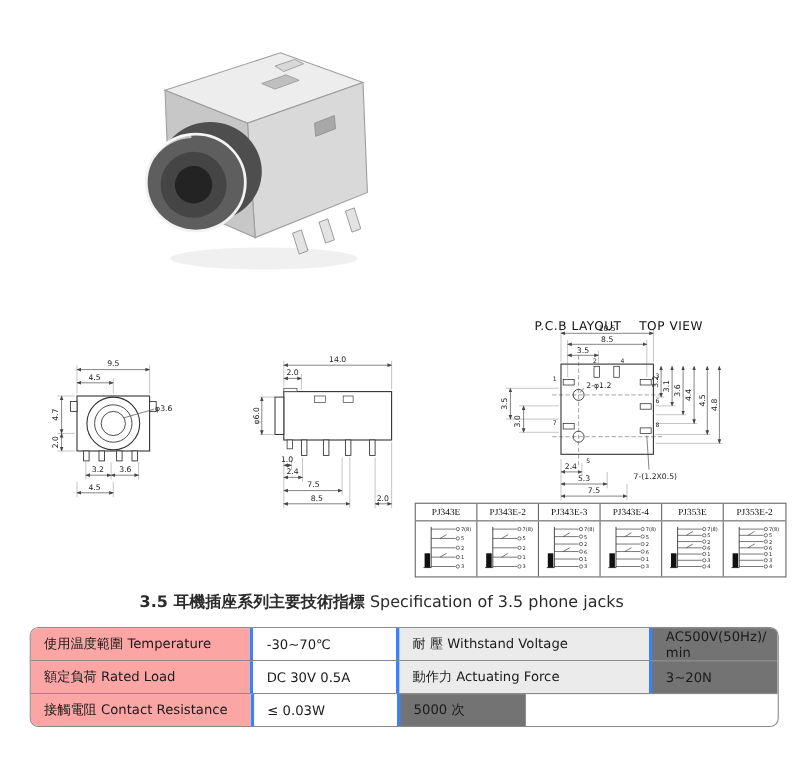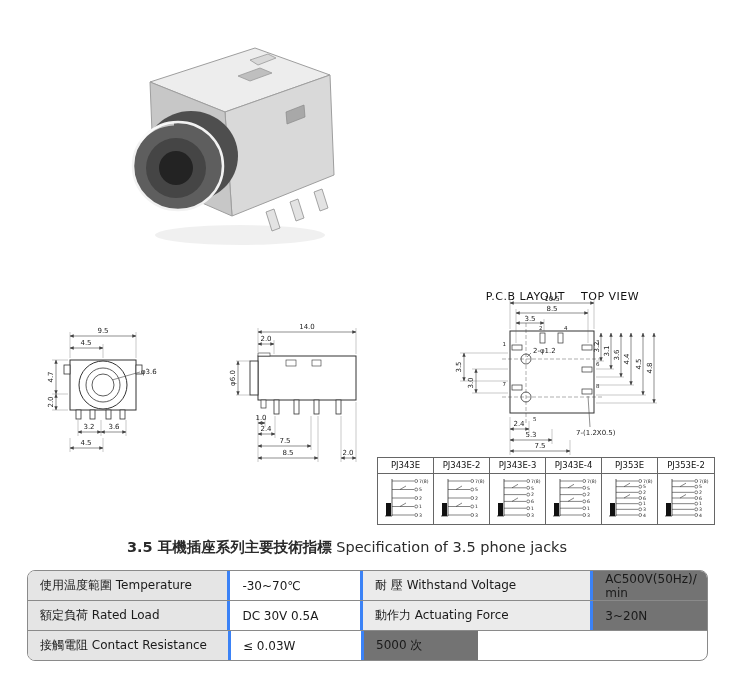--- a/index.html
+++ b/index.html
@@ -12,35 +12,35 @@
   .dim { font-size:7px; fill:#222; }
   .dims line { stroke:#444; stroke-width:0.6; }
   .ext line { stroke:#666; stroke-width:0.35; }
   .pad { fill:#ffffff; stroke:#333; stroke-width:0.7; }
   .padno { font-size:5.5px; fill:#222; }
 
   .pcb-title { left:440px; top:290px; width:245px; text-align:center; font-size:11px; color:#111; letter-spacing:0.5px; }
   .pcb-title span { margin:0 8px; }
 
   .variants { left:377px; top:457px; width:338px; border:1px solid #666; background:#fff; }
-  .vhead { display:flex; border-bottom:1px solid #666; }
+  .vhead { display:flex; border-bottom:1px solid #666;font-family:Liberation Serif, serif; }
   .vhead .vcell { width:56px; height:15px; line-height:15px; text-align:center; font-size:8.5px; color:#111; border-right:1px solid #666; }
   .vhead .vcell:last-child { border-right:none; }
   .vbody { display:flex; }
   .vbody .vcell2 { width:56px; height:50px; border-right:1px solid #666; }
   .vbody .vcell2:last-child { border-right:none; }
 
   .section-title { left:0; top:538px; width:734px; text-align:center; font-size:14.5px; color:#2b2b2b; transform:translateX(-20px); }
   .section-title .zh { font-weight:600; }
 
   .spec { left:27px; top:570px; width:681px; border:1px solid #8a8a8a; border-radius:8px; overflow:hidden; background:#fff; }
   .spec-row { display:flex; border-top:1px solid #8a8a8a; }
   .spec-row:first-child { border-top:none; }
   .spec .cell { height:29px; display:flex; align-items:center; padding-left:12px; font-size:12px; border-left:3px solid #3b82f6; }
-  .spec .c0 { width:200px; border-left:none; background:#e5e5e5; }
+  .spec .c0 { width:200px; border-left:none; background:#fca5a5; }
   .spec .c1 { width:133px; background:#ffffff; }
   .spec .c2 { width:231px; background:#ebebeb; }
   .spec .c3 { width:117px; background:#737373; }
 </style>
 </head>
 <body>
 
 <div class="page">
 
   <svg class="abs" style="left:90px;top:20px;" width="250" height="235" viewBox="0 0 250 235">

